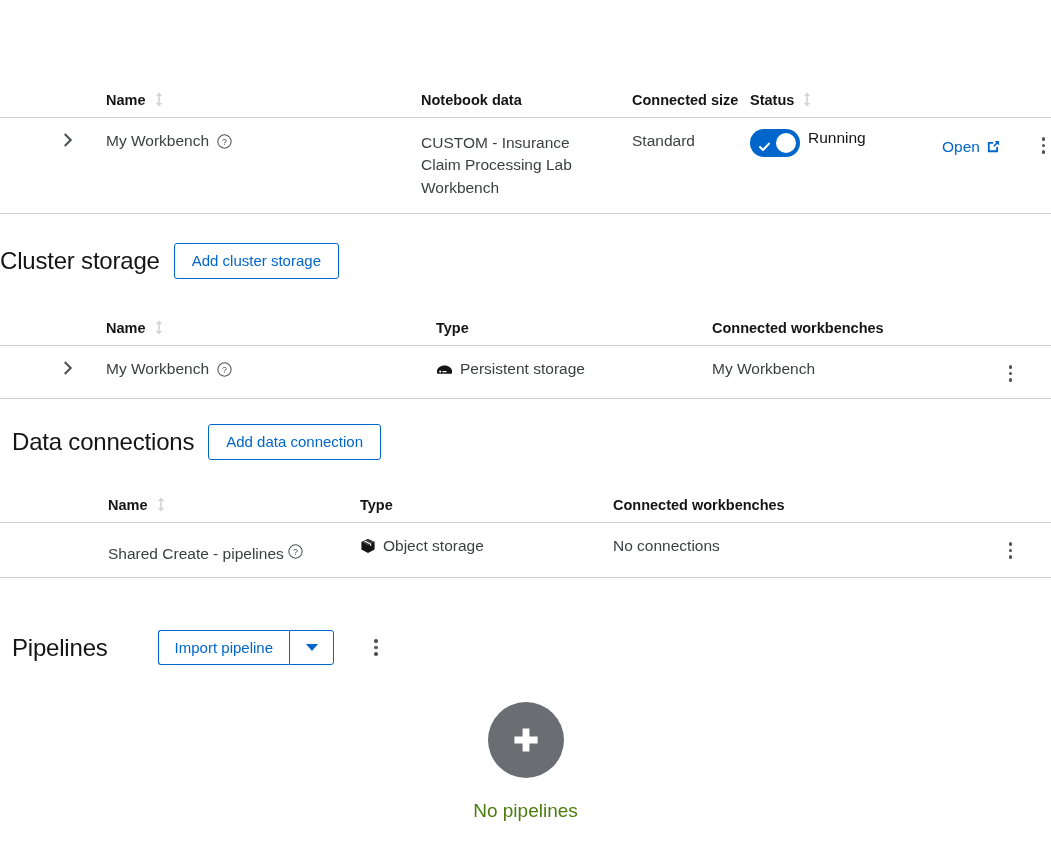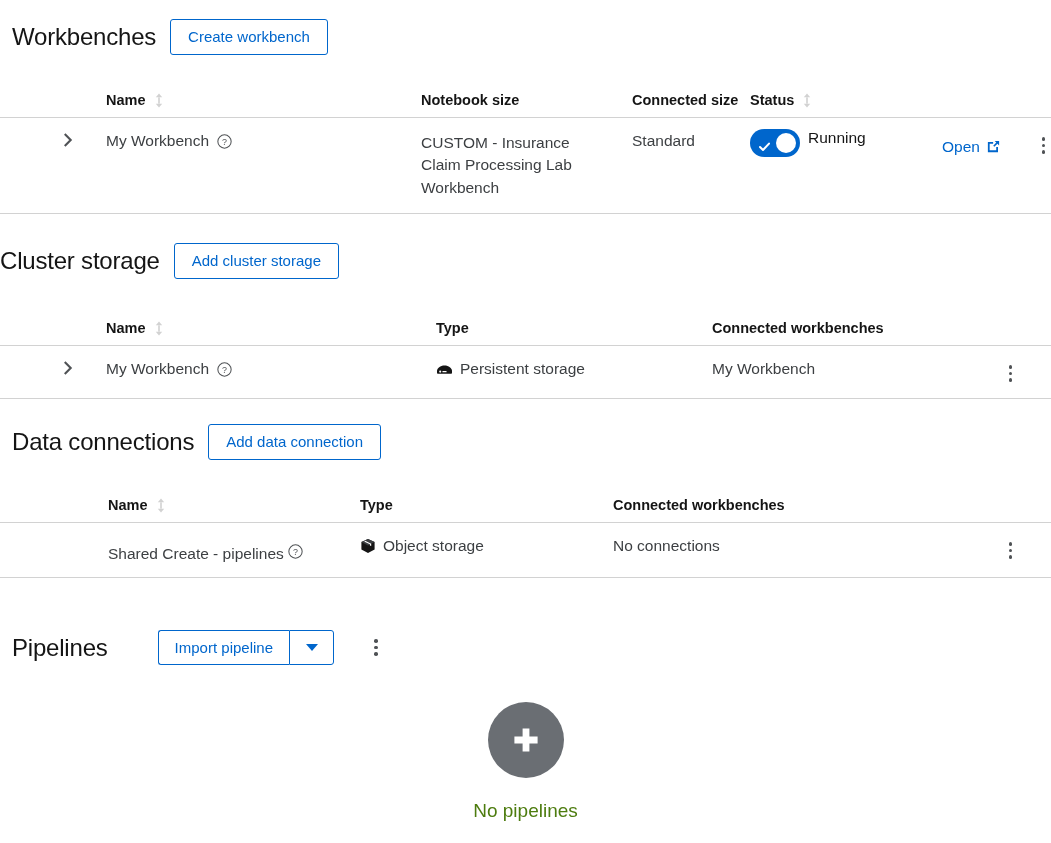--- a/index.html
+++ b/index.html
@@ -58,21 +58,21 @@
     font-size: 15.5px;
     font-weight: 400;
     color: #3c3f42;
     vertical-align: top;
     padding-top: 14px;
     padding-bottom: 14px;
   }
   tr.hrow th { border-bottom: 1px solid #d2d2d2; padding-bottom: 9px; }
   tr.drow td { border-bottom: 1px solid #d2d2d2; }
 
-  .th-inner { display: inline-flex; align-items: flex-end; gap: 8px; }
+  .th-inner { display: inline-flex; align-items: flex-start; gap: 8px; }
 
   
   .sort-icon { display: inline-block; width: 10px; height: 15px; opacity: 1; }
   .sort-icon svg { display: block; }
 
   
   .chevron {
     display: inline-block;
     width: 16px;
     height: 16px;
@@ -174,24 +174,20 @@
     background: #6a6e73;
     display: flex; align-items: center; justify-content: center;
   }
   .empty-title { font-size: 19px; color: #4d7c0f; }
 </style>
 </head>
 <body>
 
 <div class="page">
 
-  <div style="position:absolute; left:12px; top:19px;" class="section-head">
-    <div class="section-title">Workbenches</div>
-    <button class="btn-secondary">Create workbench</button>
-  </div>
 
   <div style="position:absolute; left:0; top:92px;">
     <table class="grid">
       <colgroup>
         <col style="width:106px">
         <col style="width:315px">
         <col style="width:211px">
         <col style="width:118px">
         <col style="width:192px">
         <col style="width:109px">
@@ -205,21 +201,21 @@
             <span class="sort-icon">
               <svg width="10" height="15" viewBox="0 0 10 15">
                     <path d="M5 0.5 L8.2 4.3 H1.8 Z" fill="#d2d2d2"></path>
                     <path d="M5 14.5 L1.8 10.7 H8.2 Z" fill="#d2d2d2"></path>
                     <rect x="4.2" y="4.3" width="1.6" height="6.4" fill="#d2d2d2"></rect>
                   </svg>
             </span>
           </span>
         </th>
         <th>
-          <span>Notebook size</span>
+          <span>Notebook data</span>
         </th>
         <th>
           <span>Connected size</span>
         </th>
         <th>
           <span class="th-inner">
             <span>Status</span>
             <span class="sort-icon">
               <svg width="10" height="15" viewBox="0 0 10 15">
                     <path d="M5 0.5 L8.2 4.3 H1.8 Z" fill="#d2d2d2"></path>

